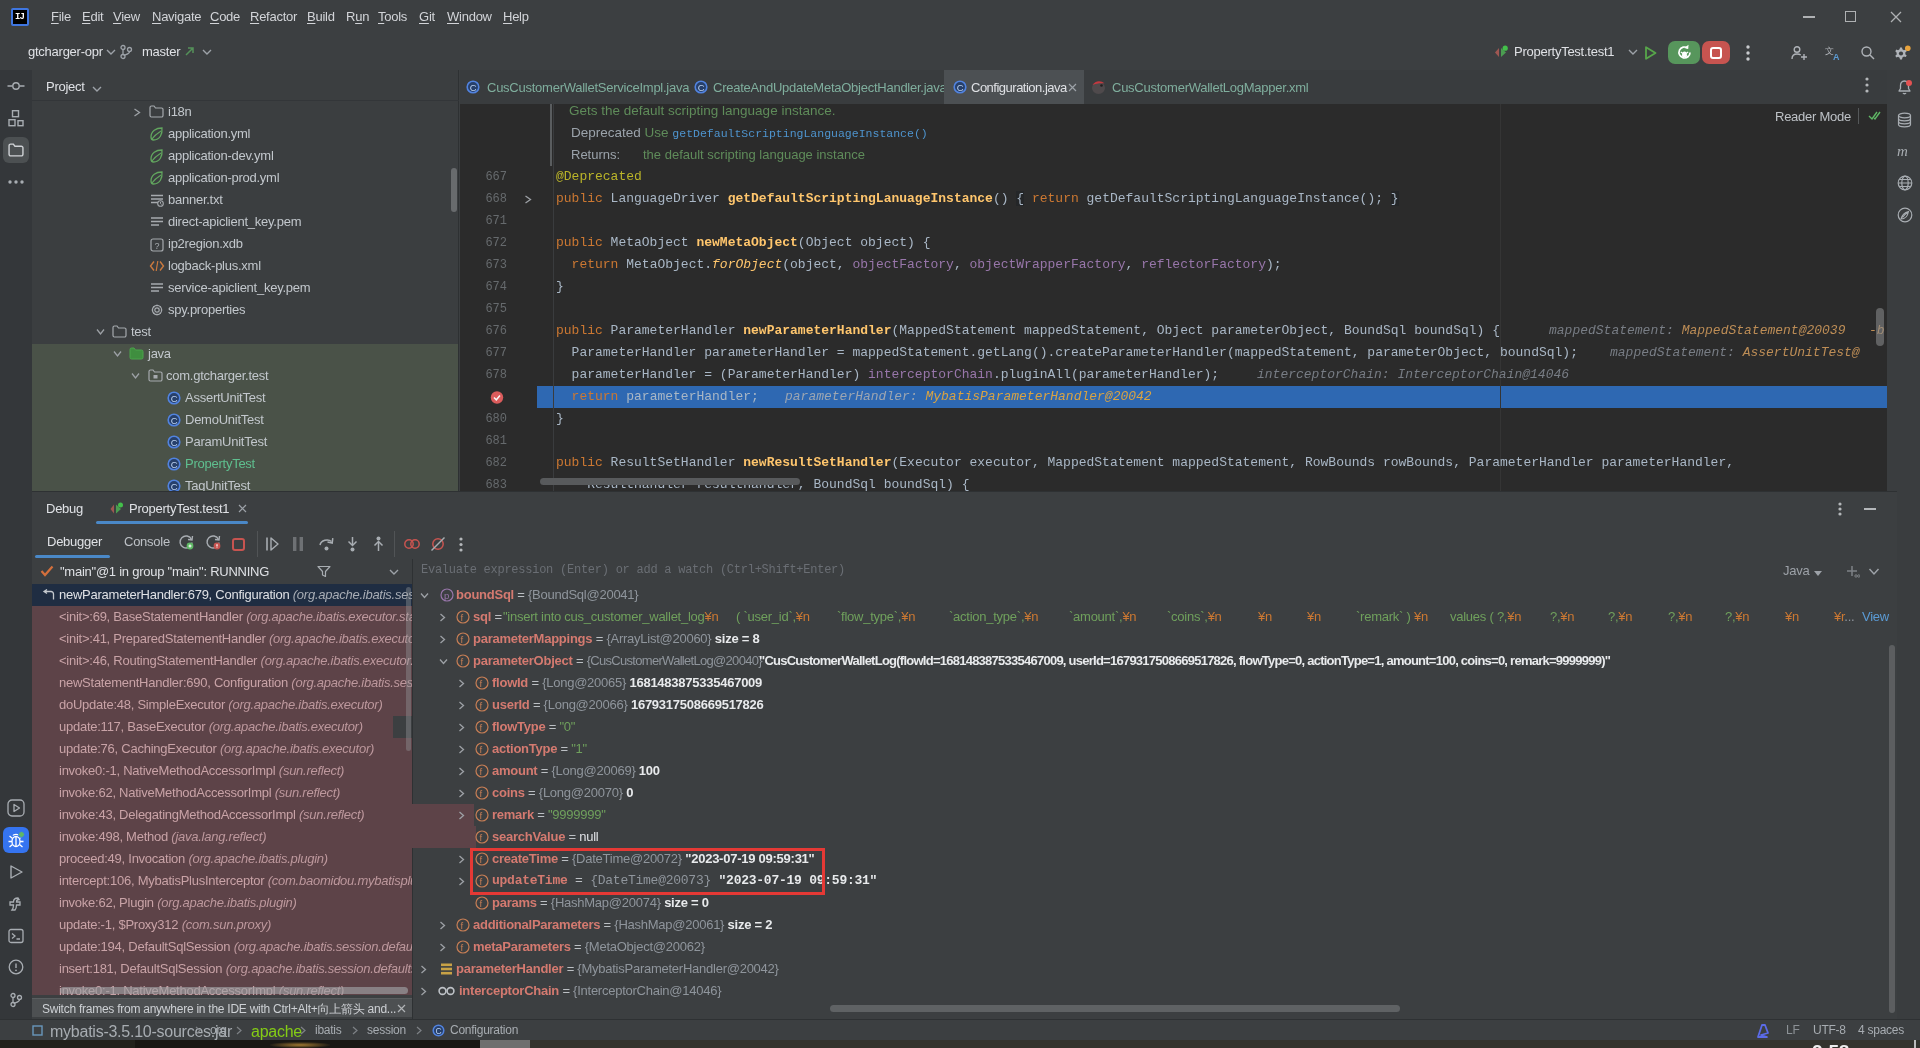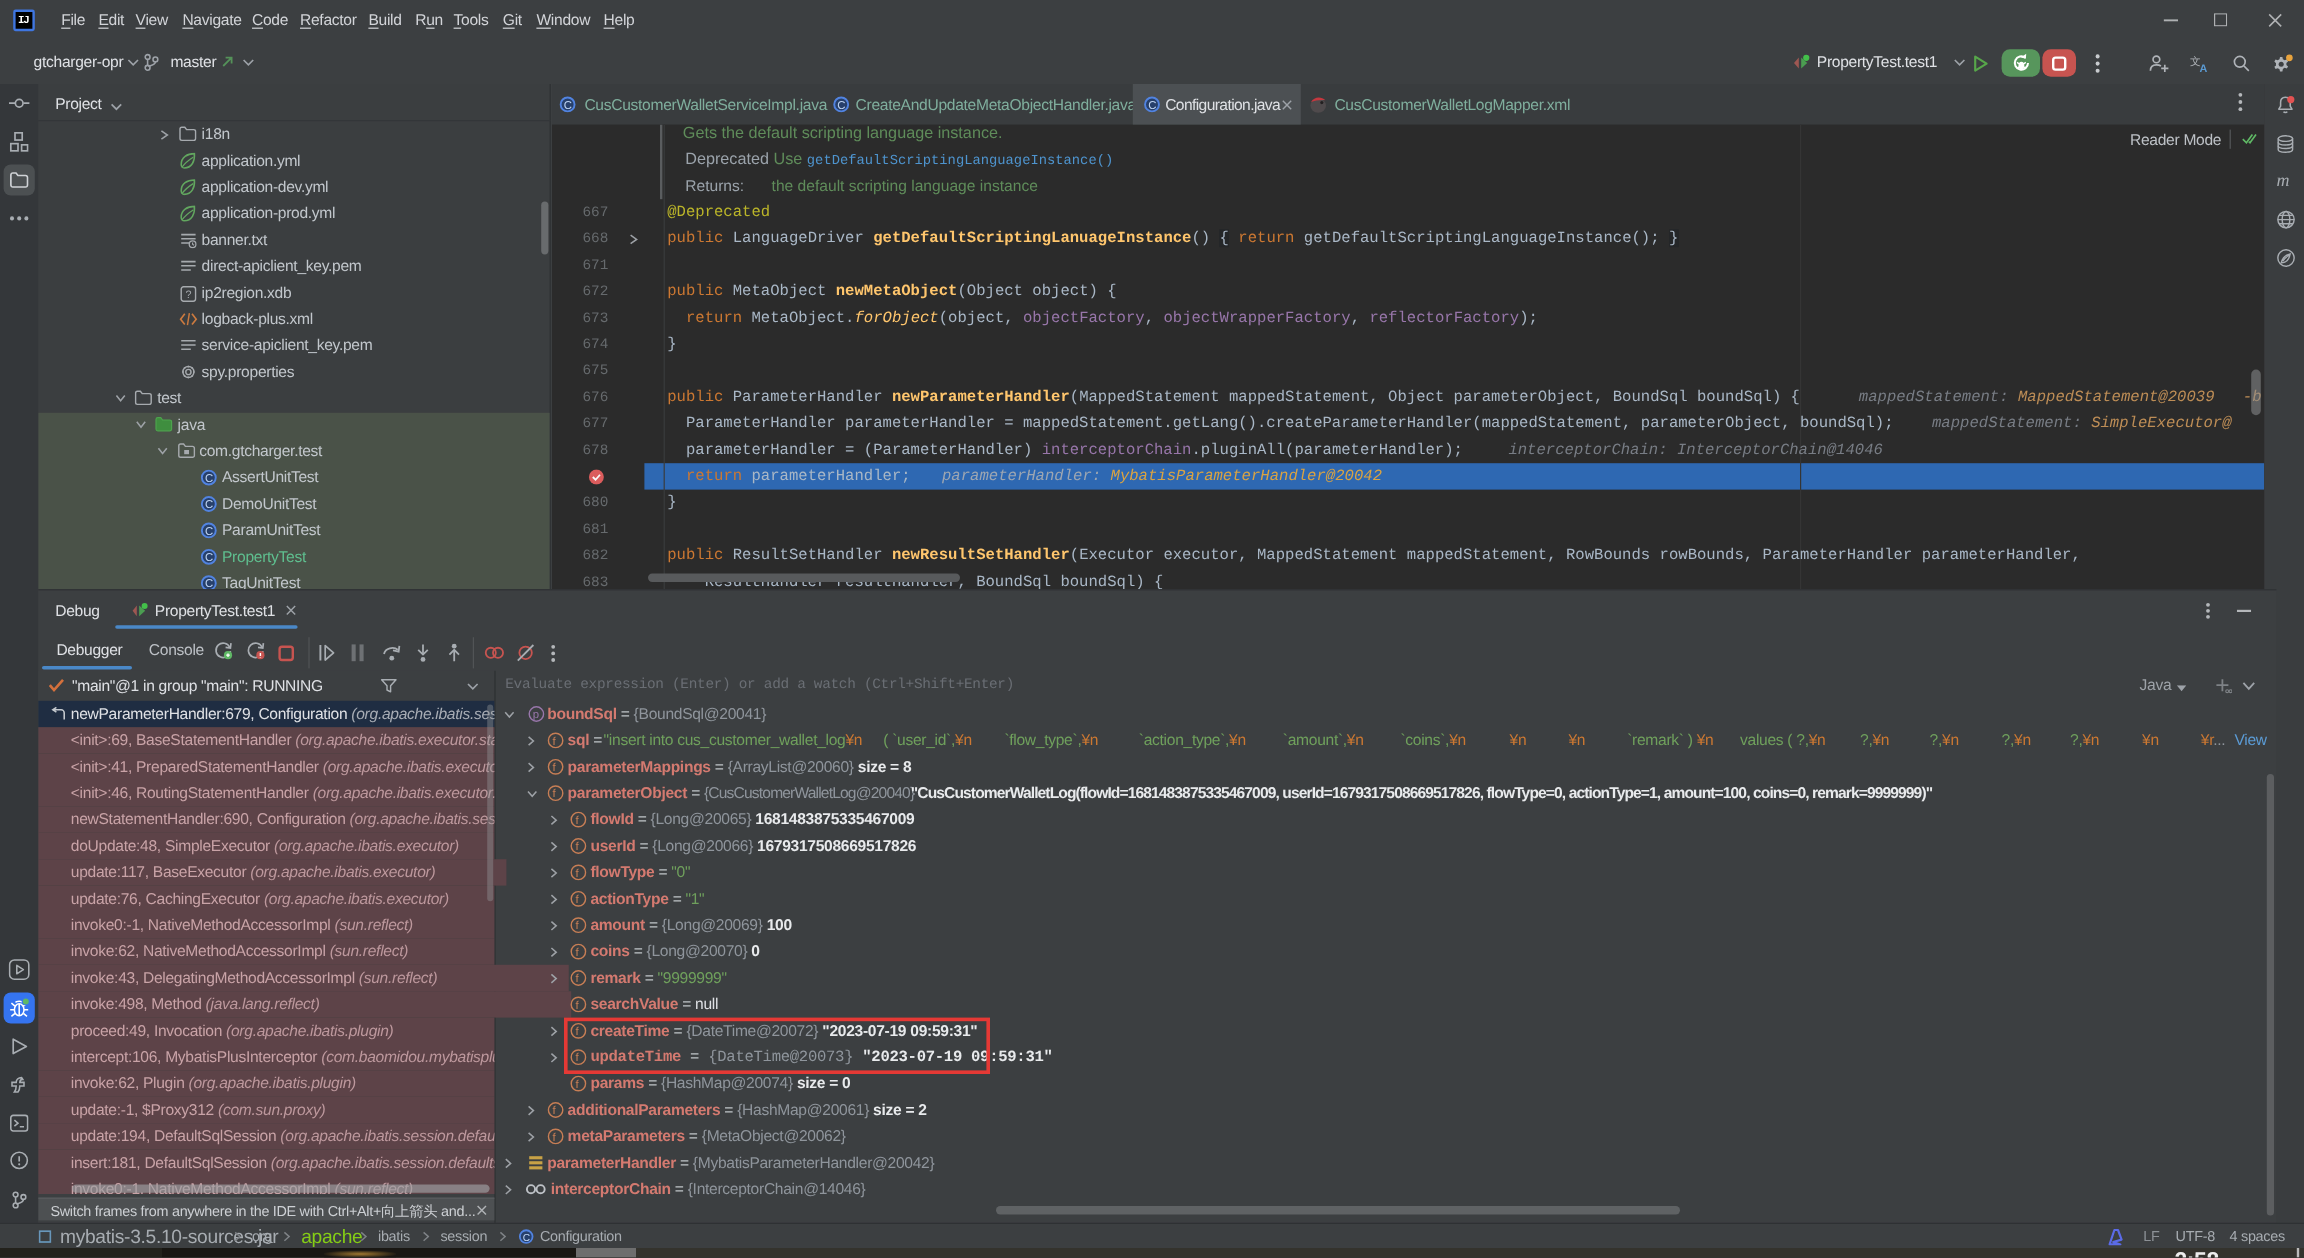--- a/index.html
+++ b/index.html
@@ -233,21 +233,21 @@
     <div class="coderow" style="left:111px;top:40px;font-family:'Liberation Sans',sans-serif;font-size:13px;"><span class="docd">Returns:</span><span class="docg" style="position:absolute;left:72px;top:0;">the default scripting language instance</span></div>
     <div class="coderow" style="left:96px;top:62px;"><span class="ann">@Deprecated</span></div>
     <div class="coderow" style="left:96px;top:84px;"><span class="kw">public</span> LanguageDriver <span class="mth">getDefaultScriptingLanuageInstance</span>() <span class="foldb">{</span> <span class="kw">return</span> getDefaultScriptingLanguageInstance(); <span class="foldb">}</span></div>
     <div class="coderow" style="left:96px;top:128px;"><span class="kw">public</span> MetaObject <span class="mth">newMetaObject</span>(Object object) {</div>
     <div class="coderow" style="left:96px;top:150px;">  <span class="kw">return</span> MetaObject.<span class="smth">forObject</span>(object, <span class="fld">objectFactory</span>, <span class="fld">objectWrapperFactory</span>, <span class="fld">reflectorFactory</span>);</div>
     <div class="coderow" style="left:96px;top:172px;">}</div>
     <div class="coderow" style="left:96px;top:216px;"><span class="kw">public</span> ParameterHandler <span class="mth">newParameterHandler</span>(MappedStatement mappedStatement, Object parameterObject, BoundSql boundSql) {</div>
     <div class="coderow" style="left:1089px;top:216px;"><span class="hint">mappedStatement: </span><span class="hinto">MappedStatement@20039</span></div>
     <div class="coderow" style="left:1409px;top:216px;"><span class="hinto">-b</span></div>
     <div class="coderow" style="left:96px;top:238px;">  ParameterHandler parameterHandler = mappedStatement.getLang().createParameterHandler(mappedStatement, parameterObject, boundSql);</div>
-    <div class="coderow" style="left:1150px;top:238px;"><span class="hint">mappedStatement: </span><span class="hinto">SimpleExecutor@</span></div>
+    <div class="coderow" style="left:1150px;top:238px;"><span class="hint">mappedStatement: </span><span class="hinto">AssertUnitTest@</span></div>
     <div class="coderow" style="left:96px;top:260px;">  parameterHandler = (ParameterHandler) <span class="fld">interceptorChain</span>.pluginAll(parameterHandler);</div>
     <div class="coderow" style="left:797px;top:260px;"><span class="hint">interceptorChain: InterceptorChain@14046</span></div>
     <div class="coderow" style="left:96px;top:282px;">  <span class="kw">return</span> parameterHandler;</div>
     <div class="coderow" style="left:325px;top:282px;"><span class="hint" style="color:#9DA6B2;">parameterHandler: </span><span class="hinto" style="color:#D9A343;">MybatisParameterHandler@20042</span></div>
     <div class="coderow" style="left:96px;top:304px;">}</div>
     <div class="coderow" style="left:96px;top:348px;"><span class="kw">public</span> ResultSetHandler <span class="mth">newResultSetHandler</span>(Executor executor, MappedStatement mappedStatement, RowBounds rowBounds, ParameterHandler parameterHandler,</div>
     <div class="coderow" style="left:96px;top:370px;">    ResultHandler resultHandler, BoundSql boundSql) {</div>
 
     <div class="abs" style="left:80px;top:374px;width:260px;height:7px;background:#585A5C;border-radius:4px;"></div>
     <div class="abs" style="left:1416px;top:204px;width:8px;height:38px;background:rgba(140,142,144,0.55);border-radius:4px;"></div>
@@ -559,21 +559,21 @@
       </div>
     <div class="frow fpink" style="left:0;top:158px;width:380px;">
         <span style="position:absolute;left:27px;">&lt;init&gt;:46, RoutingStatementHandler <span class="pkg">(org.apache.ibatis.executor.st</span></span>
       </div>
     <div class="frow fpink" style="left:0;top:180px;width:380px;">
         <span style="position:absolute;left:27px;">newStatementHandler:690, Configuration <span class="pkg">(org.apache.ibatis.sessio</span></span>
       </div>
     <div class="frow fpink" style="left:0;top:202px;width:380px;">
         <span style="position:absolute;left:27px;">doUpdate:48, SimpleExecutor <span class="pkg">(org.apache.ibatis.executor)</span></span>
       </div>
-    <div class="frow fpink" style="left:0;top:224px;width:390px;text-decoration:underline;">
+    <div class="frow fpink" style="left:0;top:224px;width:361px;text-decoration:underline;">
         <span style="position:absolute;left:27px;">update:117, BaseExecutor <span class="pkg">(org.apache.ibatis.executor)</span></span>
       </div>
     <div class="frow fpink" style="left:0;top:246px;width:380px;">
         <span style="position:absolute;left:27px;">update:76, CachingExecutor <span class="pkg">(org.apache.ibatis.executor)</span></span>
       </div>
     <div class="frow fpink" style="left:0;top:268px;width:380px;">
         <span style="position:absolute;left:27px;">invoke0:-1, NativeMethodAccessorImpl <span class="pkg">(sun.reflect)</span></span>
       </div>
     <div class="frow fpink" style="left:0;top:290px;width:380px;">
         <span style="position:absolute;left:27px;">invoke:62, NativeMethodAccessorImpl <span class="pkg">(sun.reflect)</span></span>

